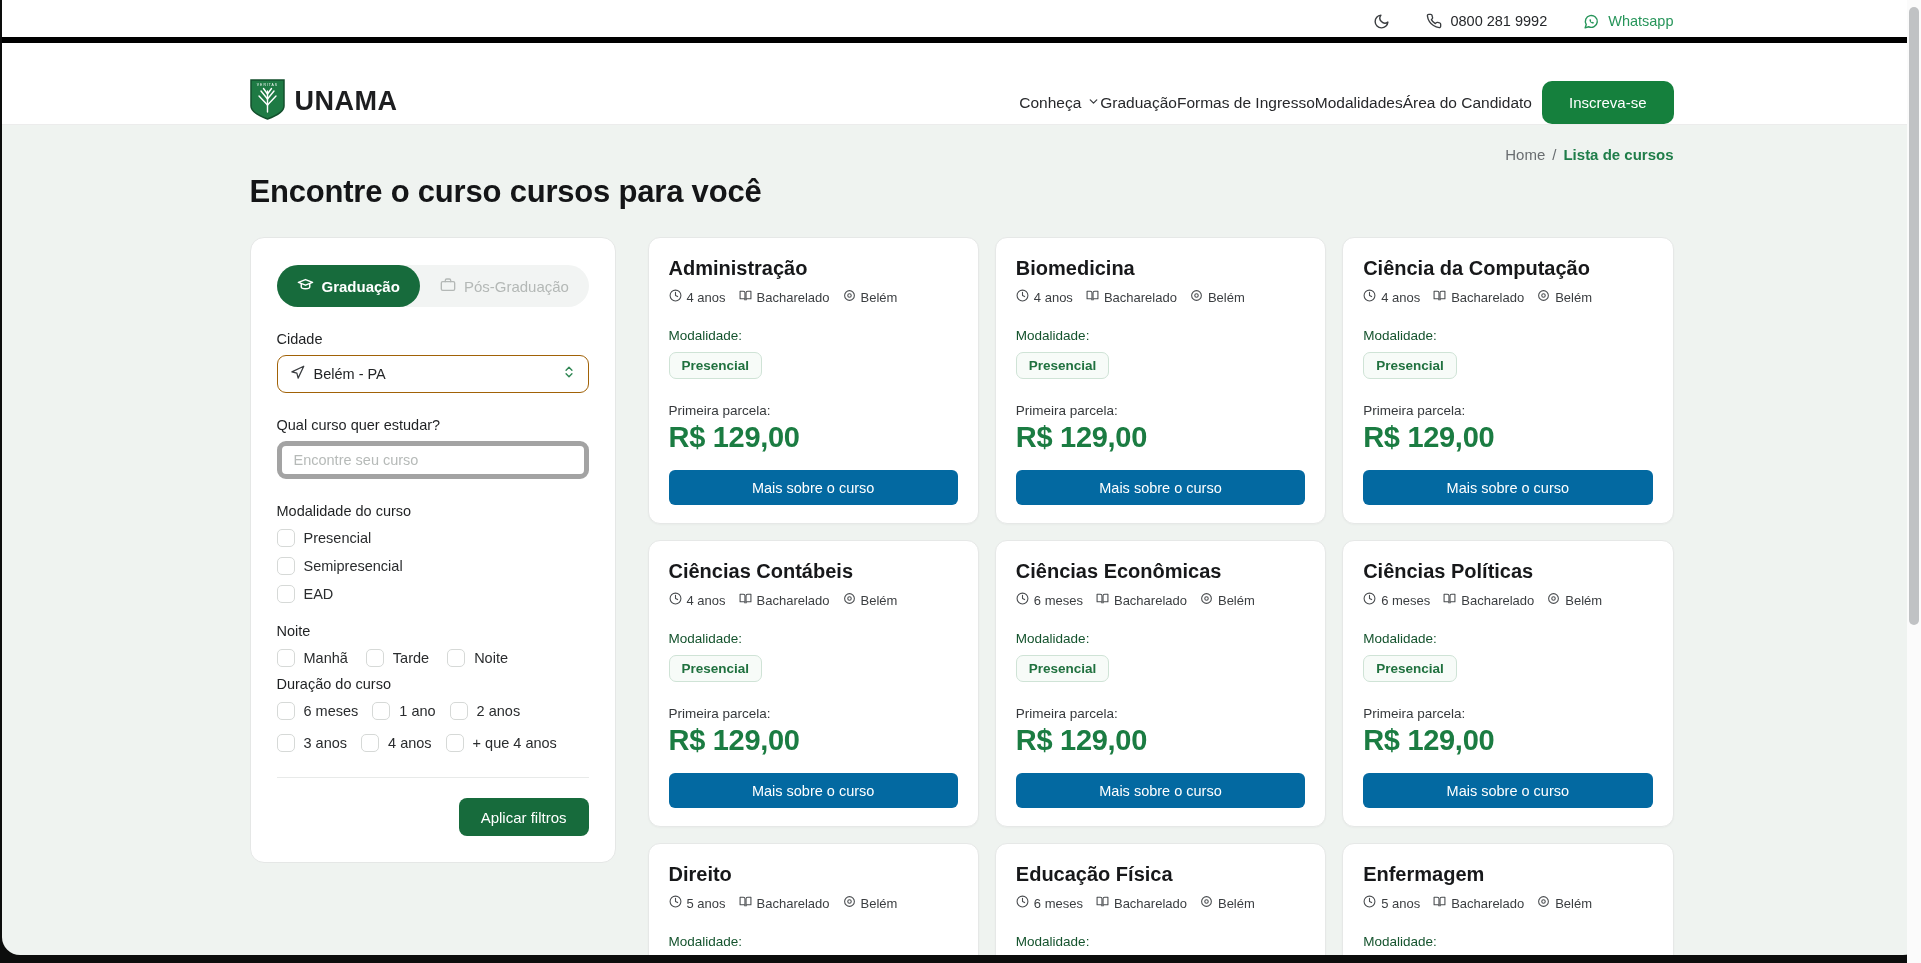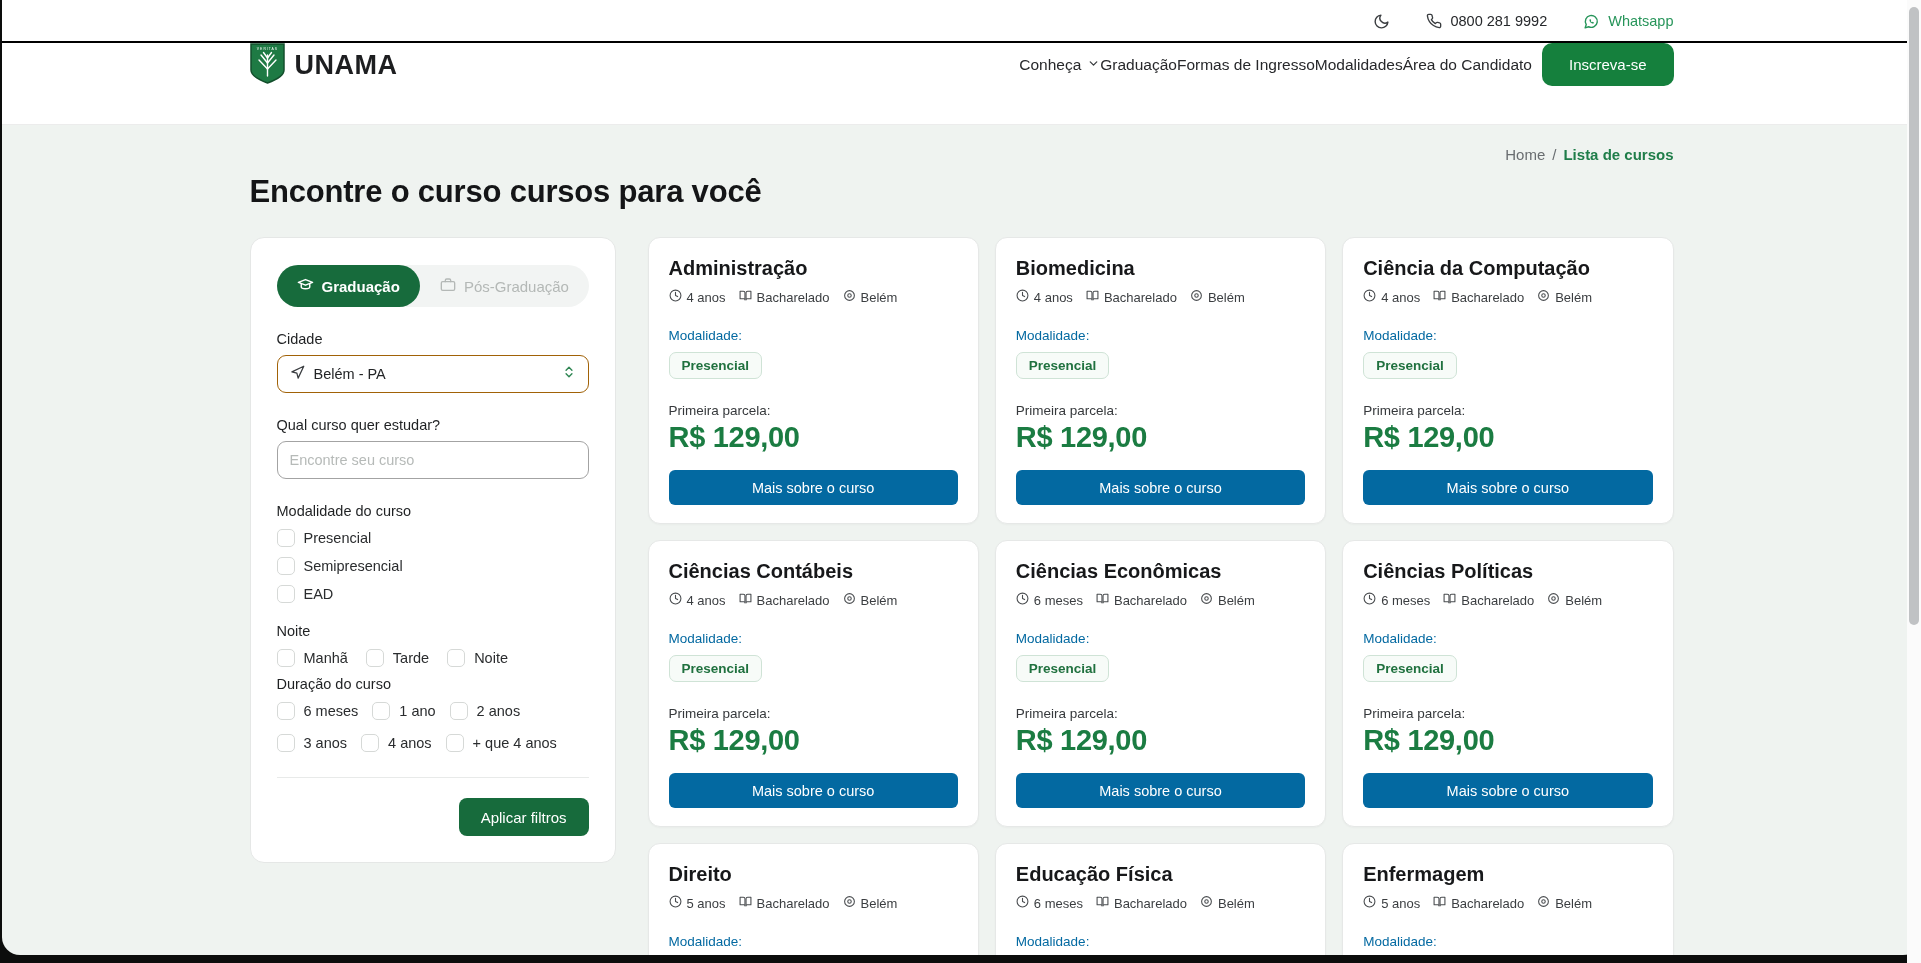--- a/index.html
+++ b/index.html
@@ -14,31 +14,31 @@
     margin-left: 2px;
     width: 1919px;
     height: 955px;
     background: #eff3f0;
     border-radius: 0 0 18px 18px;
     overflow: hidden;
   }
   .container { width: 1424px; margin: 0 auto; }
 
   
-  .topbar { background: #ffffff; border-bottom: 2px solid #000000; height: 43px; }
+  .topbar { background: #ffffff; border-bottom: 6px solid #000000; height: 43px; }
   .topbar .container {
     height: 42px; display: flex; align-items: center; justify-content: flex-end; gap: 36px;
   }
   .topbar-item { display: flex; align-items: center; gap: 8px; font-size: 14.5px; color: #26282b; cursor: pointer; }
   .topbar-item svg { display: block; }
   .wa { color: #27955a; font-weight: 500; }
 
   
   .header { background: #ffffff; border-bottom: 1px solid #ececec; height: 82px; }
-  .header .container { height: 81px; display: flex; align-items: flex-start; justify-content: space-between; }
+  .header .container { height: 81px; display: flex; align-items: flex-end; justify-content: space-between; }
   .brand { display: flex; align-items: center; gap: 10px; cursor: pointer; }
   .brand-word { font-size: 27px; font-weight: 800; letter-spacing: 0.5px; color: #1d1e20; }
   .nav { display: flex; align-items: center; }
   .nav-item { font-size: 15.5px; color: #27282b; cursor: pointer; display: flex; align-items: center; gap: 6px; }
   .cta-btn {
     margin-left: 10px; background: #15803d; color: #fff; border: none; cursor: pointer;
     font-size: 15px; font-weight: 500; padding: 13px 27px; border-radius: 10px;
     font-family: inherit;
   }
 
@@ -63,21 +63,21 @@
   }
   .seg-tab.active { background: #176b3c; color: #fff; font-weight: 600; }
   .seg-tab.inactive { color: #b4b8b6; }
   .f-label { font-size: 14.5px; font-weight: 500; color: #1f2123; margin-top: 24px; }
   .select-box {
     margin-top: 8px; height: 38px; border: 1px solid #a16207; border-radius: 9px; background: #fff;
     display: flex; align-items: center; padding: 0 12px; gap: 9px; cursor: pointer;
   }
   .select-box .sel-value { flex: 1; font-size: 14.5px; color: #232527; }
   .text-input {
-    margin-top: 8px; width: 100%; height: 38px; border: 1px solid #a3a3a3; border-radius: 9px;
+    margin-top: 8px; width: 100%; height: 38px; border: 5px solid #a3a3a3; border-radius: 9px;
     padding: 0 12px; font-size: 14.5px; font-family: inherit; color: #232527; outline: none;
   }
   .text-input::placeholder { color: #b6bab8; }
   .check-list { margin-top: 10px; display: flex; flex-direction: column; gap: 10px; }
   .check-row { margin-top: 10px; display: flex; gap: 18px; flex-wrap: wrap; row-gap: 10px; }
   .check-row.tight { gap: 14px; }
   .check-item { display: flex; align-items: center; gap: 9px; font-size: 14.5px; color: #2a2c2e; cursor: pointer; }
   .checkbox {
     width: 18px; height: 18px; border: 1.5px solid #d6d9d7; border-radius: 5px; background: #fff; flex-shrink: 0;
   }
@@ -91,21 +91,21 @@
   
   .cards-grid { flex: 1; display: grid; grid-template-columns: repeat(3, 1fr); gap: 16px; }
   .course-card {
     background: #fff; border: 1px solid #e6e8e7; border-radius: 12px; padding: 19px 20px 18px;
     box-shadow: 0 1px 2px rgba(0,0,0,0.03); height: 287px; display: flex; flex-direction: column;
   }
   .course-name { font-size: 20px; font-weight: 700; color: #17181a; }
   .course-meta { margin-top: 9px; display: flex; align-items: center; gap: 13px; font-size: 13px; color: #3b3e41; }
   .meta-piece { display: flex; align-items: center; gap: 5px; }
   .meta-piece svg { color: #4a4d50; }
-  .mod-label { margin-top: 23px; font-size: 13.5px; color: #0369a1; }
+  .mod-label { margin-top: 23px; font-size: 13.5px; color: #14532d; }
   .badge {
     margin-top: 9px; align-self: flex-start; font-size: 13.5px; font-weight: 600; color: #20713f;
     background: #f7fbf8; border: 1px solid #cfe3d6; border-radius: 7px; padding: 5px 12px;
   }
   .parcela-label { margin-top: 24px; font-size: 13.5px; color: #36393c; }
   .price { margin-top: 3px; font-size: 29px; font-weight: 700; color: #1b7c42; letter-spacing: -0.3px; }
   .card-btn {
     margin-top: auto; width: 100%; height: 35px; background: #0369a1; color: #fff; border: none;
     border-radius: 6px; font-size: 14.5px; font-family: inherit; cursor: pointer;
   }

